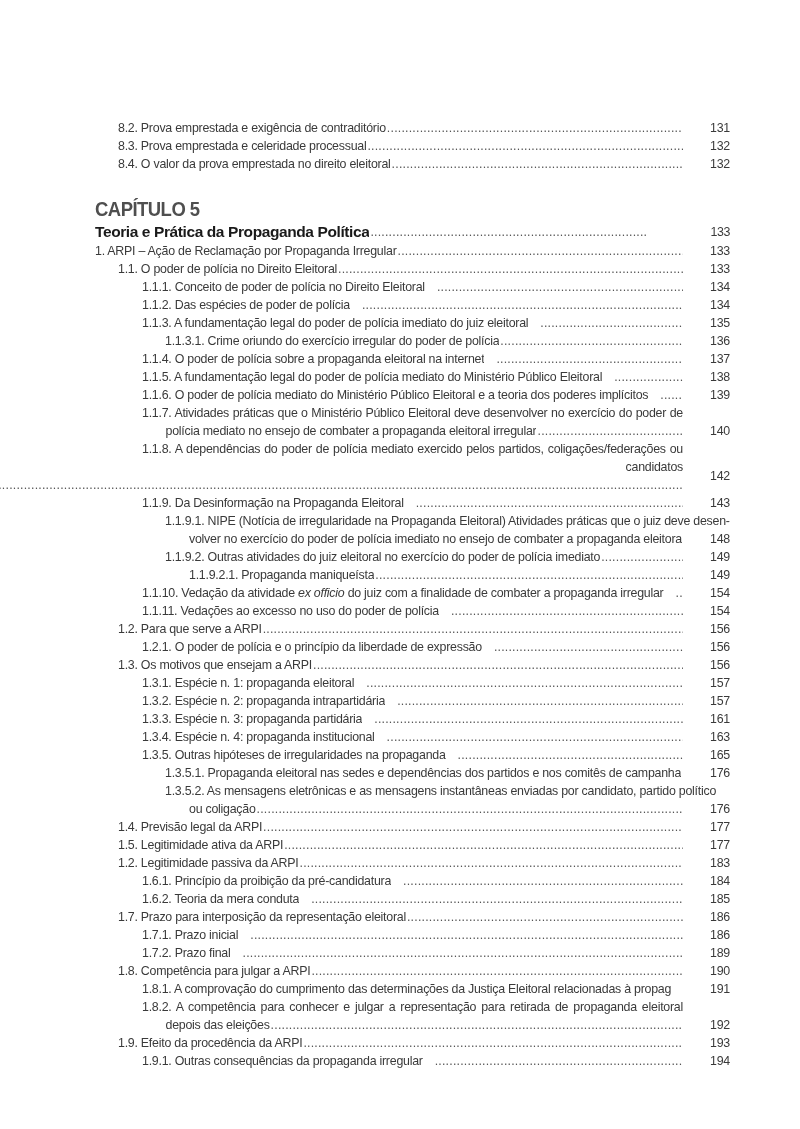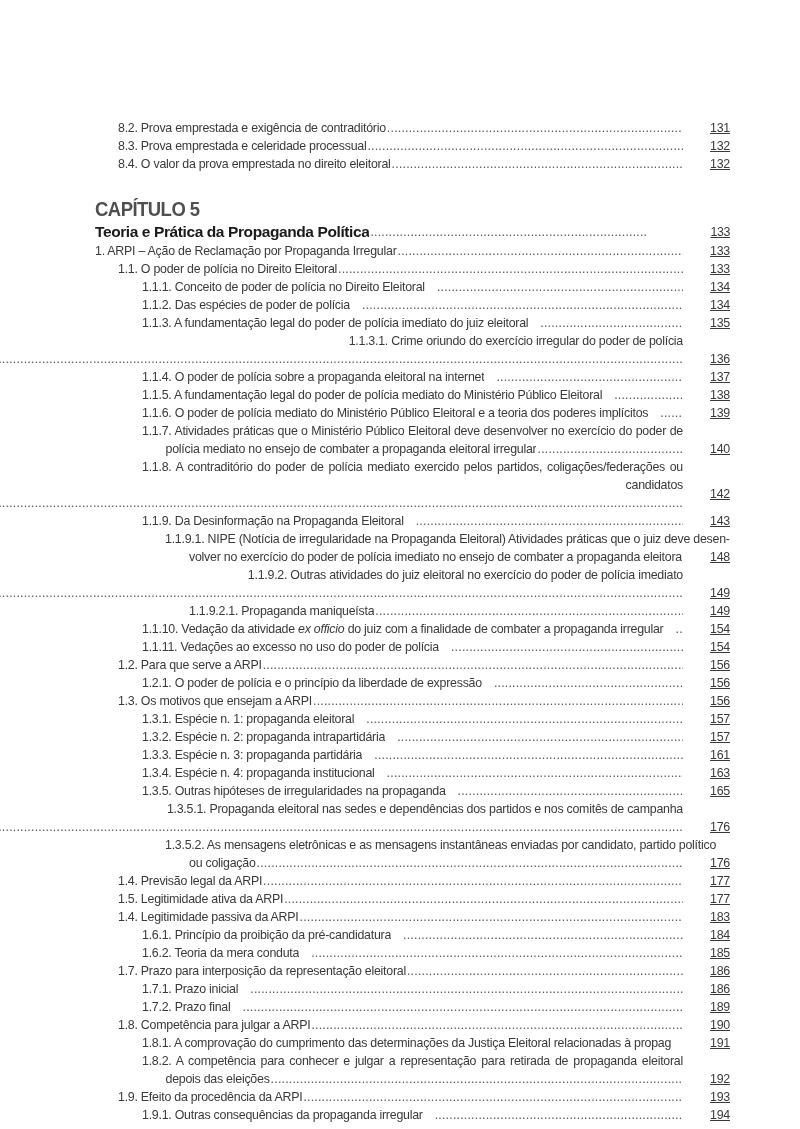--- a/index.html
+++ b/index.html
@@ -14,29 +14,29 @@
       font-size: 12.4px; line-height: 18px; letter-spacing: -0.25px;
       transform-origin: left; 
     }
     .toc-row .label-wrap { flex: 1; display: flex; align-items: flex-end; min-width: 0; }
     .toc-row .label { white-space: nowrap; overflow: hidden; }
     .toc-row .dots {
       flex: 1; overflow: hidden; white-space: nowrap; color: #555;
       margin-left: 1px; letter-spacing: 0.2px;
     }
     .toc-row .dots::after { content: "......................................................................................................................................................................................................................................................"; }
-    .toc-row .page-num { width: 47px; text-align: right; flex: none; text-decoration: underline; }
+    .toc-row .page-num { width: 47px; text-align: right; flex: none; }
     .toc-row.multi { display: block; }
     .toc-row.multi .first-line { display: block; text-align: justify; text-align-last: justify; white-space: nowrap; width: 588px; }
     .toc-row.multi .second { display: flex; align-items: center; }
     .toc-row.multi .second .label { white-space: nowrap; }
     .lvl1 { padding-left: 0; }
     .lvl2 { padding-left: 23px; justify-content: flex-end; }
     .lvl3 { padding-left: 47px; gap: 11px; }
-    .lvl4 { padding-left: 70px; flex-direction: column; }
+    .lvl4 { padding-left: 70px; }
     .lvl5 { padding-left: 94px; }
     .cont3 { padding-left: 70px; }
     .cont4 { padding-left: 94px; }
     .chapter-label {
       font-size: 21px; font-weight: bold; color: #4f4f4f; margin-top: 23px; line-height: 26px;
       letter-spacing: -0.6px; font-family: "Liberation Sans", sans-serif; transform: scaleX(0.88); transform-origin: left;
     }
     .chapter-title-row { font-size: 15.5px; font-weight: bold; color: #1a1a1a; line-height: 20px; letter-spacing: -0.4px; gap: 37px; }
     .chapter-title-row .page-num { font-weight: normal; font-size: 12.4px; color: #3a3a3a; }
     .chapter-title-row .dots { font-weight: normal; font-size: 12.4px; }
@@ -147,21 +147,21 @@
         <span class="first-line lvl3" style="width: 588px; box-sizing: border-box;">1.1.7. Atividades práticas que o Ministério Público Eleitoral deve desenvolver no exercício do poder de</span>
         <div class="second">
           <div class="label-wrap cont3" style="padding-left: 70.5px;">
             <span class="label">polícia mediato no ensejo de combater a propaganda eleitoral irregular</span>
             <span class="dots"></span>
           </div>
           <span class="page-num">140</span>
         </div>
       </div>
       <div class="toc-row multi">
-        <span class="first-line lvl3" style="width: 588px; box-sizing: border-box;">1.1.8. A contraditório do poder de polícia mediato exercido pelos partidos, coligações/federações ou</span>
+        <span class="first-line lvl3" style="width: 588px; box-sizing: border-box;">1.1.8. A dependências do poder de polícia mediato exercido pelos partidos, coligações/federações ou</span>
         <div class="second">
           <div class="label-wrap cont3" style="padding-left: 70.5px; flex-direction: column;">
             <span class="label">candidatos</span>
             <span class="dots"></span>
           </div>
           <span class="page-num">142</span>
         </div>
       </div>
       <div class="toc-row">
         <div class="label-wrap lvl3">
@@ -290,21 +290,21 @@
       </div>
       <div class="toc-row">
         <div class="label-wrap lvl2">
           <span class="label">1.5. Legitimidade ativa da ARPI</span>
           <span class="dots"></span>
         </div>
         <span class="page-num">177</span>
       </div>
       <div class="toc-row">
         <div class="label-wrap lvl2">
-          <span class="label">1.4. Legitimidade passiva da ARPI</span>
+          <span class="label">1.2. Legitimidade passiva da ARPI</span>
           <span class="dots"></span>
         </div>
         <span class="page-num">183</span>
       </div>
       <div class="toc-row">
         <div class="label-wrap lvl3">
           <span class="label">1.6.1. Princípio da proibição da pré-candidatura</span>
           <span class="dots"></span>
         </div>
         <span class="page-num">184</span>

